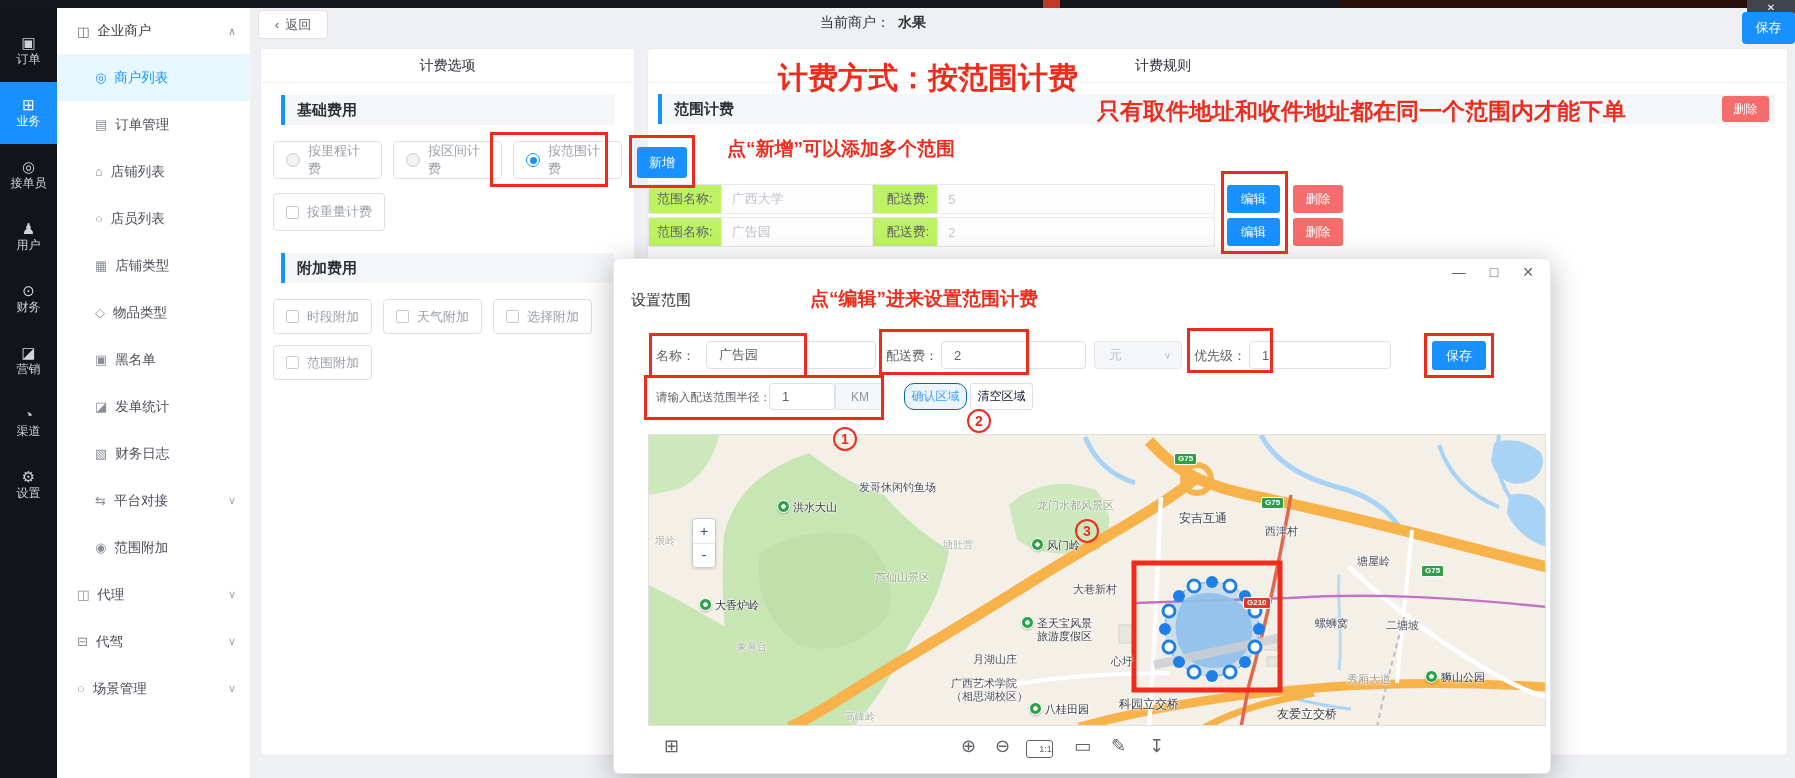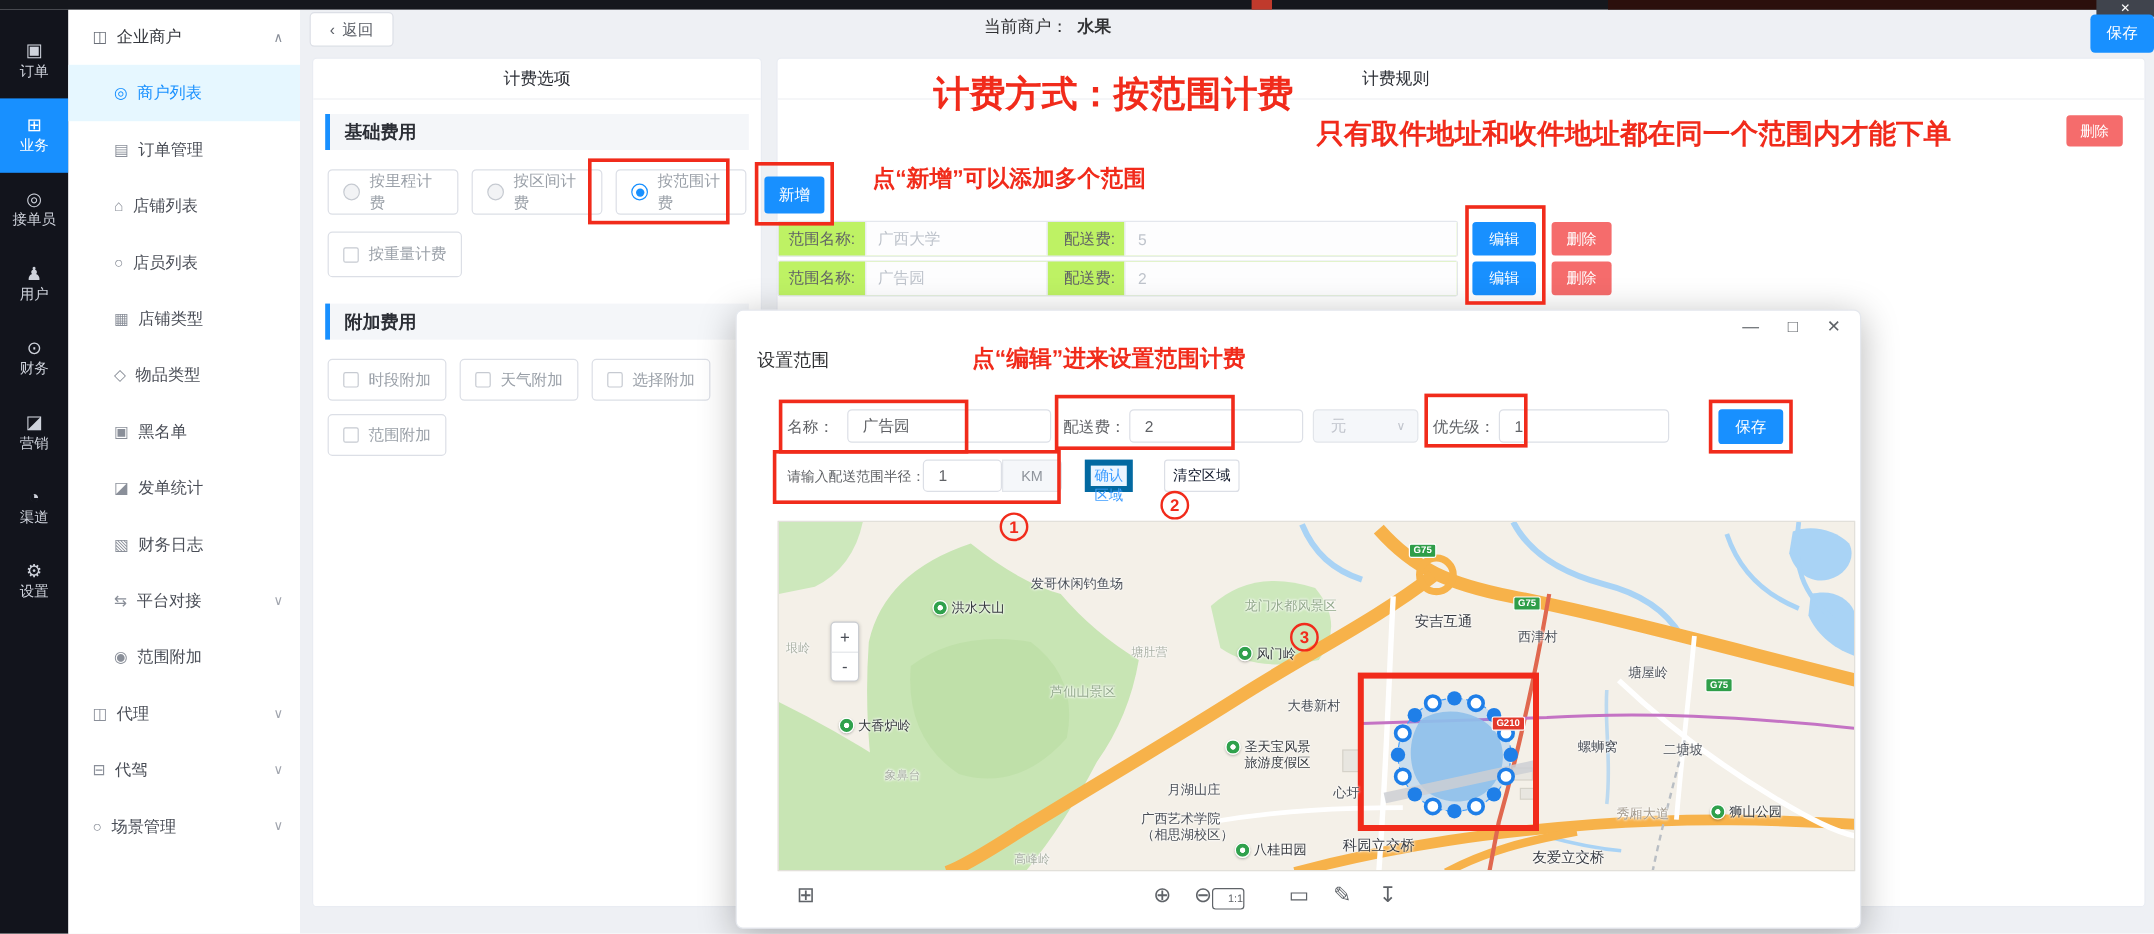--- a/index.html
+++ b/index.html
@@ -42,21 +42,21 @@
   #top-save{position:absolute;left:1742px;top:12px;width:53px;height:32px;background:#1890ff;color:#fff;border:none;
     border-radius:4px;font-size:13px;z-index:46;cursor:pointer}
 
   
   .panel{position:absolute;background:#fff;border:1px solid #e9ecf2;border-radius:4px}
   #left-panel{left:260px;top:48px;width:375px;height:708px}
   #right-panel{left:647px;top:48px;width:1141px;height:708px}
   .panel-titlebar{height:34px;border-bottom:1px solid #eef0f4;display:flex;align-items:center;justify-content:center;
     font-size:14px;color:#2c2f36}
   #rp-title{position:absolute;left:455px;top:0;width:120px;height:34px;display:flex;align-items:center;justify-content:center;font-size:14px;color:#2c2f36}
-  .sec-head{margin:12px 10px 0;background:#f4f6f9;height:30px;display:flex;align-items:center;padding-left:12px;
+  .sec-head{margin:12px 20px 0;background:#f4f6f9;height:30px;display:flex;align-items:center;padding-left:12px;
     font-size:15px;font-weight:700;color:#2c2f36;border-left:4px solid #1890ff}
   #base-opts{margin:16px 12px 0;display:flex;gap:11px}
   .opt-box{height:38px;border:1px solid #dcdfe6;border-radius:4px;display:flex;align-items:center;gap:8px;
     padding:0 12px;font-size:13px;color:#9aa0a8;background:#fff;cursor:pointer}
   .radio{width:14px;height:14px;border:1px solid #c6cad1;border-radius:50%;background:#f2f3f5;display:flex;align-items:center;justify-content:center;flex:0 0 14px}
   .radio.on{background:#fff;border-color:#1890ff}
   .radio .dot{width:7px;height:7px;border-radius:50%;background:#1890ff}
   .checkbox{width:13px;height:13px;border:1px solid #c6cad1;border-radius:2px;background:#fff;flex:0 0 13px}
   #weight-wrap{margin:14px 12px 0;display:flex}
   #extra-opts{margin:16px 12px 0;display:flex;flex-wrap:wrap;gap:11px;width:330px}
@@ -91,22 +91,22 @@
   .m-input{position:absolute;height:28px;border:1px solid #dcdfe6;border-radius:4px;background:#fff;
     font-size:13px;color:#606266;display:flex;align-items:center;padding-left:12px}
   #m-unit{position:absolute;left:480px;top:82px;width:88px;height:28px;border:1px solid #e2e5ea;border-radius:4px;
     background:#f5f7fa;color:#c0c4cc;font-size:13px;display:flex;align-items:center;padding:0 10px 0 14px}
   #m-unit .caret{margin-left:auto;font-size:10px}
   #m-save{position:absolute;left:818px;top:82px;width:54px;height:29px;background:#1890ff;color:#fff;border:none;border-radius:3px;font-size:13px;cursor:pointer}
   #m-radius-label{position:absolute;left:42px;top:131px;font-size:11.5px;color:#606266}
   #m-radius{left:155px;top:124px;width:66px;height:27px}
   #m-km{position:absolute;left:221px;top:124px;width:50px;height:27px;background:#f5f7fa;border:1px solid #e2e5ea;
     border-radius:0 4px 4px 0;color:#8f949c;font-size:12px;display:flex;align-items:center;justify-content:center}
-  #m-confirm{position:absolute;left:290px;top:124px;width:40px;height:27px;background:#ecf5ff;border:5px solid #0369a1;
-    color:#409eff;border-radius:0;font-size:12px;cursor:pointer}
+  #m-confirm{position:absolute;left:290px;top:124px;width:63px;height:27px;background:#ecf5ff;border:1px solid #0369a1;
+    color:#409eff;border-radius:10px;font-size:12px;cursor:pointer}
   #m-clear{position:absolute;left:356px;top:124px;width:63px;height:27px;background:#fff;border:1px solid #dcdfe6;
     color:#0f172a;border-radius:3px;font-size:12px;cursor:pointer}
 
   
   #map{position:absolute;left:34px;top:175px;width:898px;height:292px;background:#f4f0e8;overflow:hidden;border:1px solid #e2e0da}
   #map svg{position:absolute;inset:0}
   .ml{position:absolute;white-space:pre-line;line-height:1.2;text-shadow:0 0 2px #fff,0 0 2px #fff,0 0 3px #fff;z-index:3}
   .ml-place{font-size:11px;color:#4a4f57}
   .ml-dark{font-size:12px;color:#383c43;font-weight:500}
   .ml-area{font-size:11px;color:#93a98c}
@@ -319,20 +319,21 @@
         <div class="opt-box">
           <span class="checkbox"></span>
           <span>范围附加</span>
         </div>
       </div>
 </div>
 
 <div id="right-panel" class="panel">
   <div class="panel-titlebar" style="justify-content:flex-start"></div>
   <div id="rp-title">计费规则</div>
+  <div id="rp-band">范围计费</div>
   <button id="rp-del" class="btn-red">删除</button>
 </div>
 <button id="add-btn">新增</button>
 <div id="rule-rows">
       <div class="rule-row" style="top: 184px;">
         <div class="rr-box">
           <span class="rr-label">范围名称:</span>
           <div class="rr-input rr-in1">广西大学</div>
           <span class="rr-label2">配送费:</span>
           <div class="rr-input rr-in2">5</div>
@@ -476,21 +477,21 @@
     <div id="zoom-ctl">
       <div id="zoom-in">+</div>
       <div id="zoom-out">-</div>
     </div>
   </div>
 
   <div id="map-toolbar">
         <span class="tb-icon" style="left: 50px;">⊞</span>
         <span class="tb-icon" style="left: 347px;">⊕</span>
         <span class="tb-icon" style="left: 381px;">⊖</span>
-        <span id="tb-ratio" style="left: 396px; padding-left: 12px;">1:1</span>
+        <span id="tb-ratio" style="left: 412px; padding-left: 12px;">1:1</span>
         <span class="tb-icon" style="left: 460px;">▭</span>
         <span class="tb-icon" style="left: 497px;">✎</span>
         <span class="tb-icon" style="left: 535px;">↧</span>
       </div>
 
   <div class="redbox-m" id="rbm-name"></div>
   <div class="redbox-m" id="rbm-fee"></div>
   <div class="redbox-m" id="rbm-priority"></div>
   <div class="redbox-m" id="rbm-save"></div>
   <div class="redbox-m" id="rbm-radius"></div>

